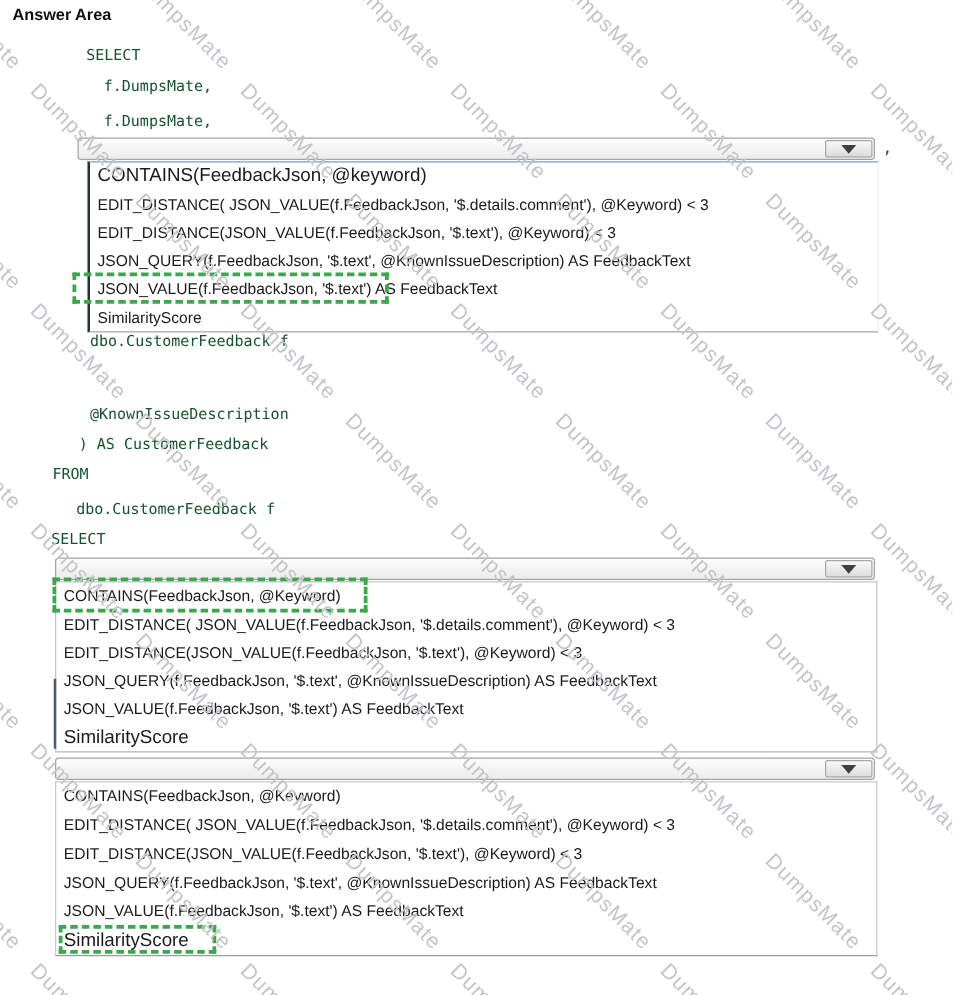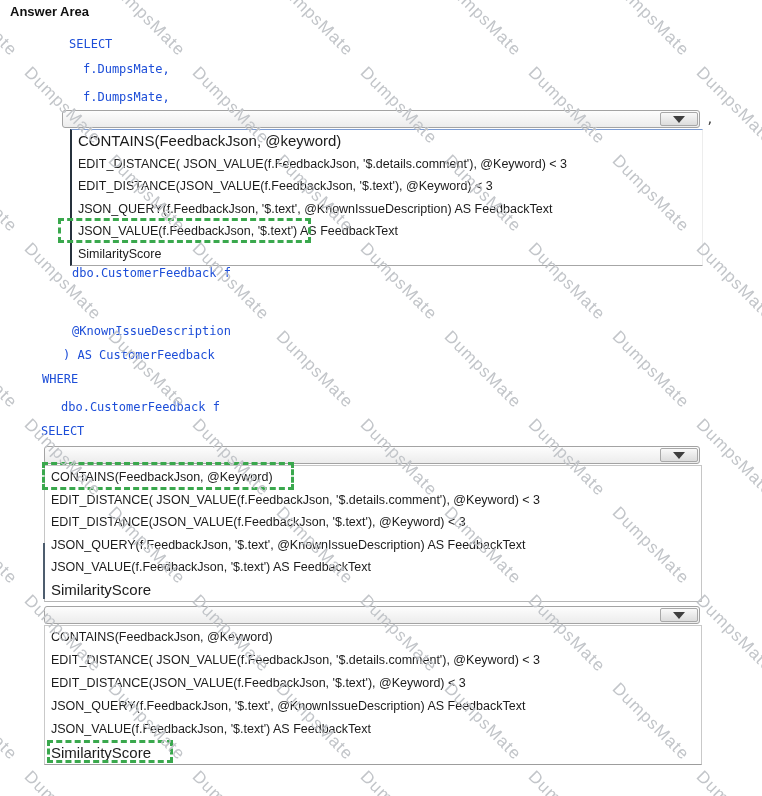--- a/index.html
+++ b/index.html
@@ -7,21 +7,21 @@
           font-family:"Liberation Sans",sans-serif;}
 
   
   #wm-layer{position:absolute;inset:0;overflow:hidden;z-index:10;pointer-events:none;}
   .wm{position:absolute;transform:rotate(45deg);transform-origin:0 0;
       font:17px "Liberation Sans",sans-serif;color:#c2c5c9;letter-spacing:1px;white-space:nowrap;}
 
   .title{position:absolute;left:10px;top:4px;font-size:13px;font-weight:bold;color:#101010;}
 
   .code{position:absolute;font:12px "DejaVu Sans Mono","Liberation Mono",monospace;
-        color:#1d4ed8;white-space:pre;}
+        color:#14532d;white-space:pre;}
   #c-select{left:69px;top:37px;}
   #c-fid{left:83px;top:62px;}
   #c-vid{left:83px;top:90px;}
   #c-tbl1{left:72px;top:266px;}
   #c-jval{left:72px;top:296px;}
   #c-kid{left:72px;top:324px;}
   #c-assim{left:63px;top:348px;}
   #c-from{left:42px;top:372px;}
   #c-tbl2{left:61px;top:400px;}
   #c-where{left:41px;top:424px;}
@@ -65,21 +65,21 @@
 <div class="canvas">
 
   <div class="title">Answer Area</div>
 
   <div class="code" id="c-select">SELECT</div>
   <div class="code" id="c-fid">f.DumpsMate,</div>
   <div class="code" id="c-vid">f.DumpsMate,</div>
   <div class="code" id="c-tbl1">dbo.CustomerFeedback f</div>
   <div class="code" id="c-kid">@KnownIssueDescription</div>
   <div class="code" id="c-assim">) AS CustomerFeedback</div>
-  <div class="code" id="c-from">WHERE</div>
+  <div class="code" id="c-from">FROM</div>
   <div class="code" id="c-tbl2">dbo.CustomerFeedback f</div>
   <div class="code" id="c-where">SELECT</div>
   <div class="code" id="comma1">,</div>
 
   <div class="combo" id="combo1">
     <span class="combo-value"></span>
     <span class="combo-btn">
         <span class="tri"></span>
       </span>
   </div>

